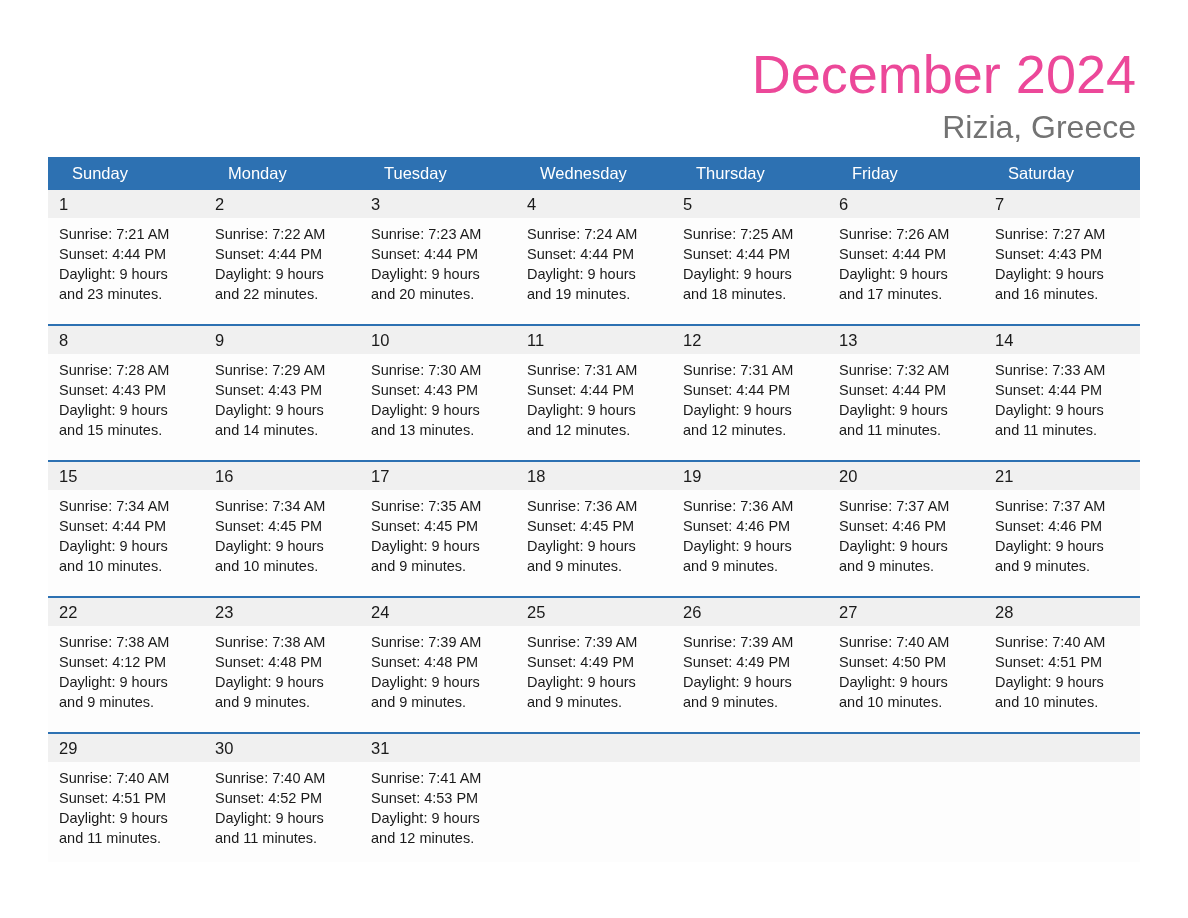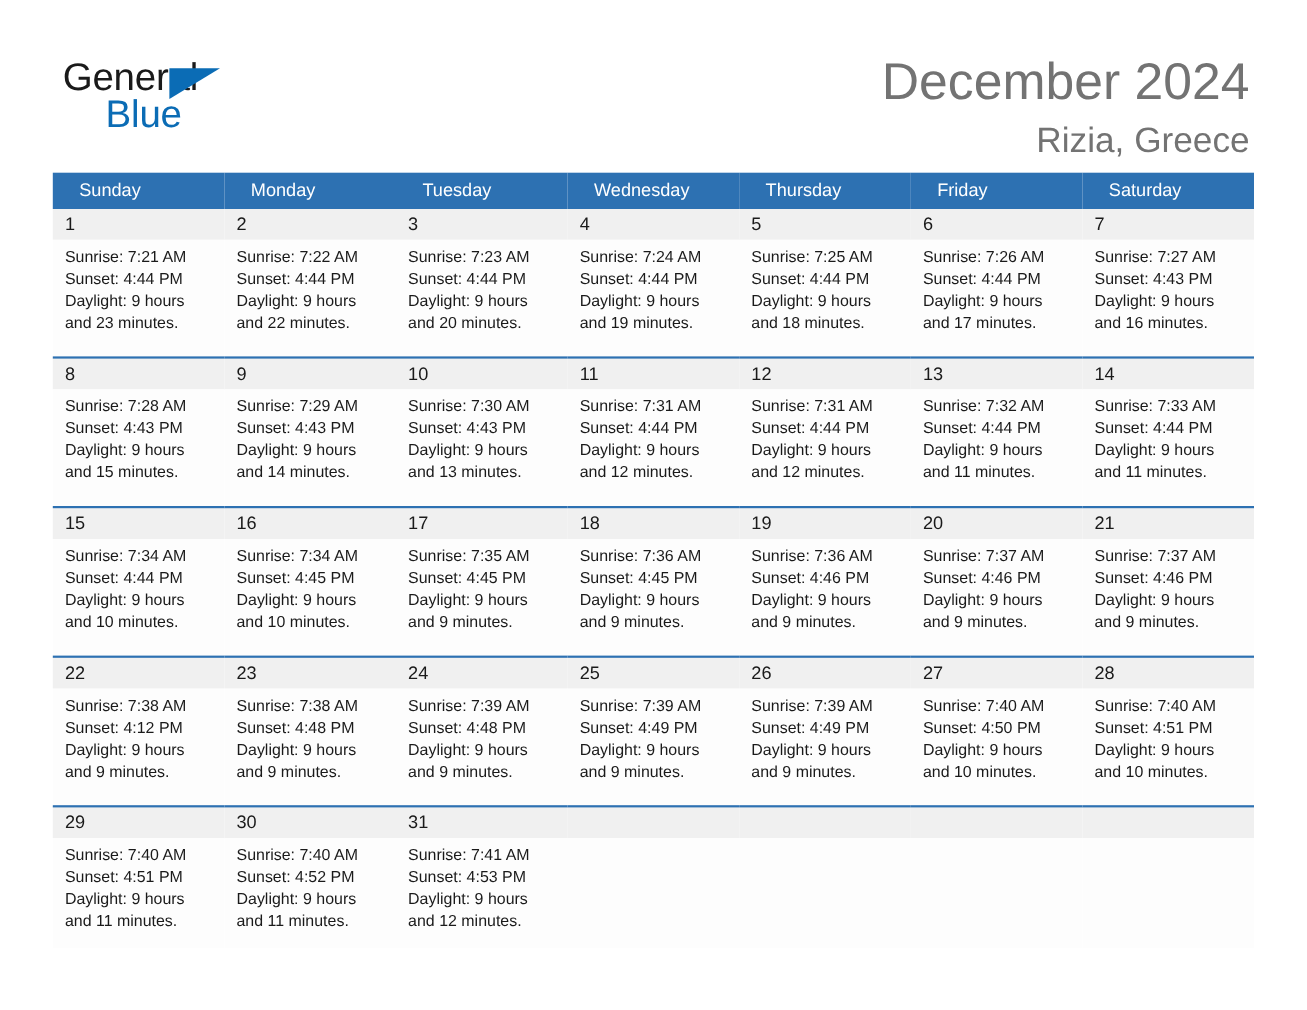--- a/index.html
+++ b/index.html
@@ -65,24 +65,24 @@
     font-family: "Liberation Sans", sans-serif;
     letter-spacing: -0.2px;
   }
   .title-block {
     position: absolute;
     right: 52px;
     top: 46px;
     text-align: right;
   }
   .month-title {
-    font-size: 47px;
+    font-size: 54px;
     line-height: 56px;
     font-weight: normal;
-    color: #737373;
+    color: #ec4899;
     white-space: nowrap;
   }
   .location {
     margin-top: 10px;
     font-size: 32px;
     line-height: 30px;
     color: #737373;
     white-space: nowrap;
   }
 
@@ -147,25 +147,20 @@
     color: transparent;
   }
 </style>
 </head>
 <body>
 
 <div class="page">
 
   <div class="header">
 
-    <div class="logo">
-      <span class="logo-general">General</span>
-      <span class="logo-tri"></span>
-      <span class="logo-blue">Blue</span>
-    </div>
 
     <div class="title-block">
       <div class="month-title">December 2024</div>
       <div class="location">Rizia, Greece</div>
     </div>
 
   </div>
 
   <table class="calendar">
     <thead>

